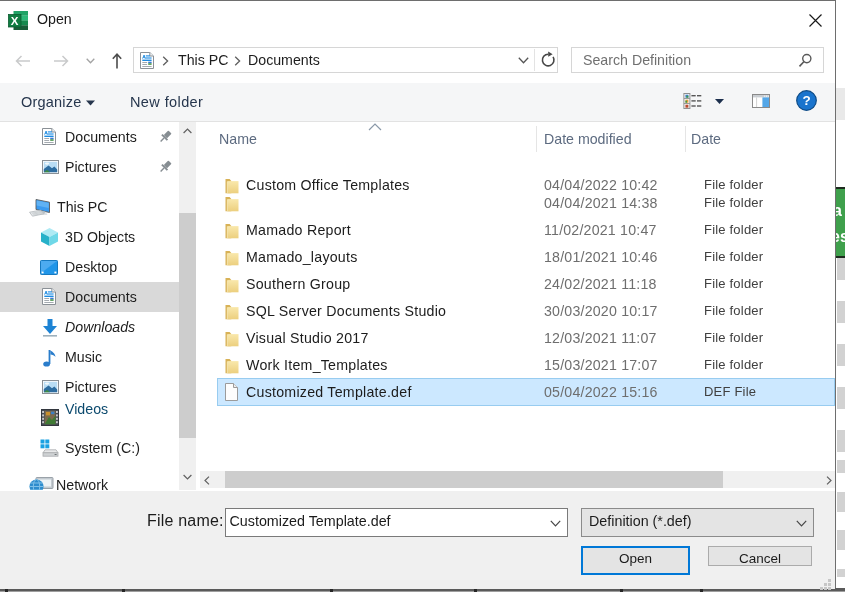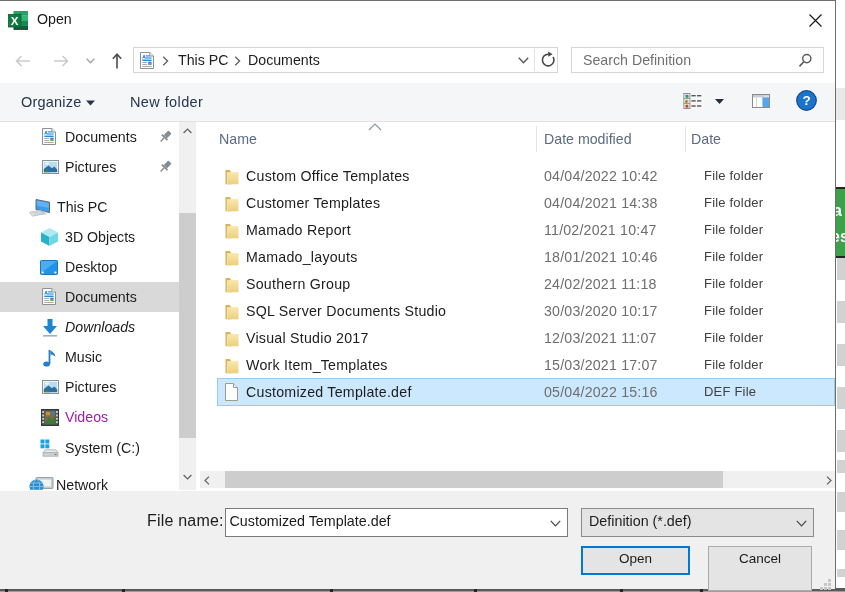--- a/index.html
+++ b/index.html
@@ -267,21 +267,21 @@
         <rect x="1.3" y="2" width="1.5" height="2"></rect>
           <rect x="1.3" y="5.4" width="1.5" height="2"></rect>
         <rect x="1.3" y="8.8" width="1.5" height="2"></rect>
           <rect x="1.3" y="12.2" width="1.5" height="2"></rect>
         <rect x="15.2" y="2" width="1.5" height="2"></rect>
           <rect x="15.2" y="5.4" width="1.5" height="2"></rect>
         <rect x="15.2" y="8.8" width="1.5" height="2"></rect>
           <rect x="15.2" y="12.2" width="1.5" height="2"></rect>
       </g>
     </svg>
-    <div class="t" style="left:65px;top:287px;font-size:14.2px;color:#a21caf;">Videos</div>
+    <div class="t" style="left:65px;top:279px;font-size:14.2px;color:#0c4a6e;">Videos</div>
 
     <svg class="abs" style="left:40px;top:317px;" width="19" height="18" viewBox="0 0 19 18">
       <g fill="#1ba1e2">
         <rect x="0.5" y="0.5" width="4" height="4"></rect>
           <rect x="5.3" y="0.5" width="4" height="4"></rect>
         <rect x="0.5" y="5.3" width="4" height="4"></rect>
           <rect x="5.3" y="5.3" width="4" height="4"></rect>
       </g>
       <path d="M3,13.8 L5,10.8 L16,10.8 L18,13.8 Z" fill="#e9eaeb" stroke="#a8abad" stroke-width="0.8"></path>
       <rect x="3" y="13.8" width="15" height="3.4" fill="#cfd2d4" stroke="#a8abad" stroke-width="0.8"></rect>
@@ -326,33 +326,32 @@
           <stop offset="0" stop-color="#f9e8ac"></stop>
             <stop offset="1" stop-color="#eccf7e"></stop>
         </linearGradient>
         <symbol id="fold" viewBox="0 0 14 16">
           <path d="M0.5,0.9 L4.6,0.9 L6.3,3.1 L6.3,15.3 L0.5,15.3 Z" fill="#d8b257"></path>
           <path d="M2.3,3.1 L13.5,3.1 L13.5,15.3 L2.3,15.3 Z" fill="url(#fgrad)"></path>
           <path d="M2.3,3.6 L2.3,15.3" stroke="#f9efc4" stroke-width="0.7"></path>
         </symbol>
       </defs>
     </svg>
-    <div class="row" style="top:41px;">
+    <div class="row" style="top:50px;">
       <svg class="fi" width="14" height="16">
           <use href="#fold"></use>
         </svg>
       <div class="nm">Custom Office Templates</div>
         <div class="dt">04/04/2022 10:42</div>
         <div class="ty">File folder</div>
     </div>
     <div class="row" style="top:68px;">
       <svg class="fi" width="14" height="16">
           <use href="#fold"></use>
         </svg>
-      <div class="nm">Customer Templates</div>
         <div class="dt">04/04/2021 14:38</div>
         <div class="ty">File folder</div>
     </div>
     <div class="row" style="top:95px;">
       <svg class="fi" width="14" height="16">
           <use href="#fold"></use>
         </svg>
       <div class="nm">Mamado Report</div>
         <div class="dt">11/02/2021 10:47</div>
         <div class="ty">File folder</div>
@@ -432,21 +431,21 @@
     <div class="abs" style="left:581px;top:17px;width:233px;height:29px;background:#e4e4e4;border:1px solid #8b8b8b;box-sizing:border-box;">
       <div class="t" style="left:7px;top:3.5px;font-size:14.3px;color:#1b1b1b;">Definition (*.def)</div>
       <svg class="abs" style="left:214px;top:11px;" width="11" height="7" viewBox="0 0 11 7">
         <path d="M0.8,0.8 L5.5,5.8 L10.2,0.8" stroke="#464646" stroke-width="1.2" fill="none"></path>
       </svg>
     </div>
 
     <div class="abs" style="left:581px;top:55px;width:109px;height:29px;background:#e4e4e4;border:2px solid #0078d7;box-sizing:border-box;text-align:center;">
       <div style="font-size:13.5px;color:#1b1b1b;margin-top:3px;">Open</div>
     </div>
-    <div class="abs" style="left:708px;top:55px;width:104px;height:45px;background:#e4e4e4;border:1px solid #ababab;box-sizing:border-box;text-align:center;">
+    <div class="abs" style="left:708px;top:55px;width:104px;height:20px;background:#e4e4e4;border:1px solid #ababab;box-sizing:border-box;text-align:center;">
       <div style="font-size:13.5px;color:#1b1b1b;margin-top:4px;">Cancel</div>
     </div>
 
     <div class="abs" style="left:828px;top:88px;width:3px;height:3px;background:#c6c6c6;"></div>
     <div class="abs" style="left:824px;top:92px;width:3px;height:3px;background:#c6c6c6;"></div>
     <div class="abs" style="left:828px;top:92px;width:3px;height:3px;background:#c6c6c6;"></div>
     <div class="abs" style="left:820px;top:96px;width:3px;height:3px;background:#c6c6c6;"></div>
     <div class="abs" style="left:824px;top:96px;width:3px;height:3px;background:#c6c6c6;"></div>
     <div class="abs" style="left:828px;top:96px;width:3px;height:3px;background:#c6c6c6;"></div>
   </div>

